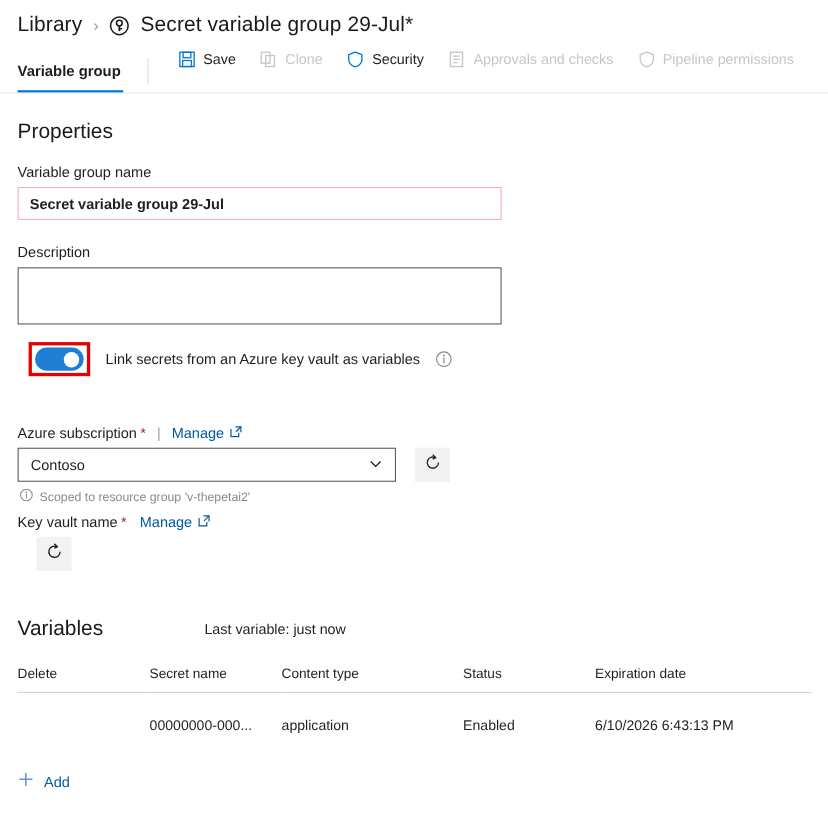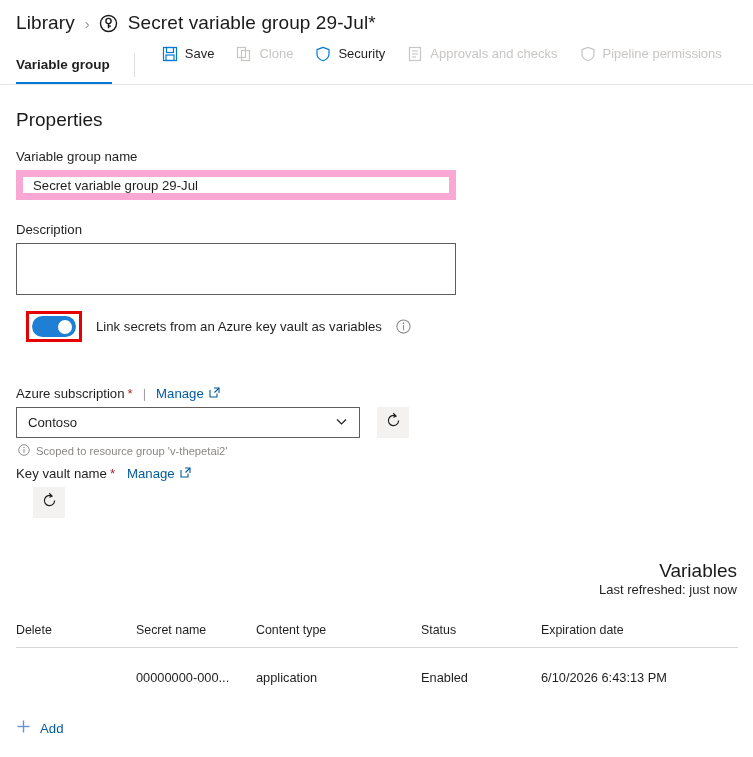--- a/index.html
+++ b/index.html
@@ -89,27 +89,28 @@
   }
 
   .field-label {
     font-size: 13.2px;
     color: #1f1f1f;
     margin-bottom: 6px;
   }
   .text-input {
     width: 440px;
     height: 30px;
-    border: 7px solid #f9a8d4;
+    border: 1px solid #f9a8d4;
     background: #fff;
     font-size: 13.2px;
     color: #1f1f1f;
     padding: 0 10px;
     display: flex;
     align-items: center;
+    font-weight: bold;
   }
   .textarea-box {
     width: 440px;
     height: 52px;
     border: 1px solid #605e5c;
     background: #fff;
   }
   .gap20 { height: 22px; }
 
   
@@ -200,21 +201,20 @@
     font-size: 11.2px;
     color: #8a8886;
     margin: 6px 0 8px 2px;
   }
 
   
   .vars-block { margin-top: 42px; position: relative; }
   .vars-head {
     display: flex;
     align-items: flex-end;
-    flex-direction: column;
   }
   .vars-title {
     font-size: 19px;
     font-weight: normal;
     color: #1a1a1a;
   }
   .refreshed {
     font-size: 13px;
     color: #1f1f1f;
     margin-left: 92px;
@@ -431,21 +431,21 @@
             <path d="M8.3 1.3 L11.2 4.1 L8.3 5.3" fill="none" stroke="#1f1f1f" stroke-width="1.2" stroke-linejoin="round"></path>
           </svg>
         </span>
       </div>
     </div>
   </div>
 
   <div class="vars-block">
     <div class="vars-head">
       <span class="vars-title">Variables</span>
-      <span class="refreshed">Last refreshed: just now</span>
+      <span class="refreshed">Last variable: just now</span>
     </div>
 
     <table class="vars">
       <thead>
         <tr>
           <th class="col-del">Delete</th>
           <th class="col-name">Secret name</th>
           <th class="col-ctype">Content type</th>
           <th class="col-stat">Status</th>
           <th class="col-exp">Expiration date</th>

